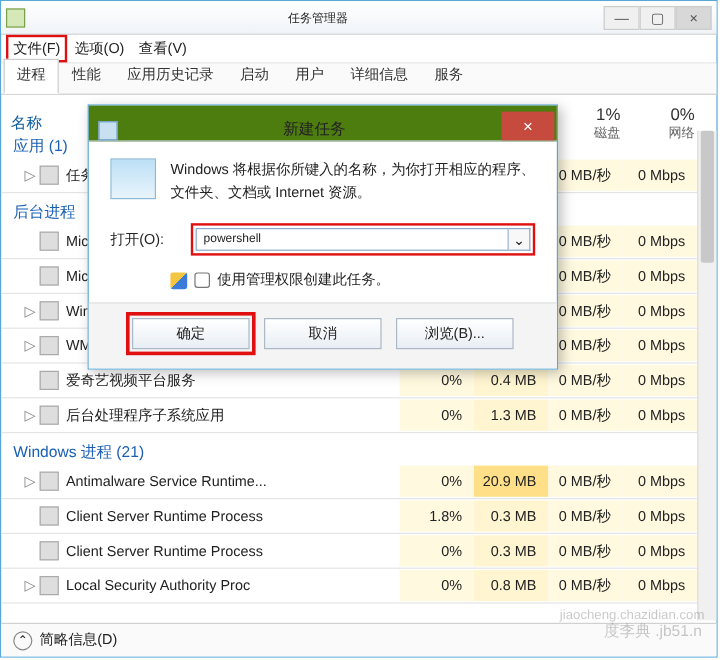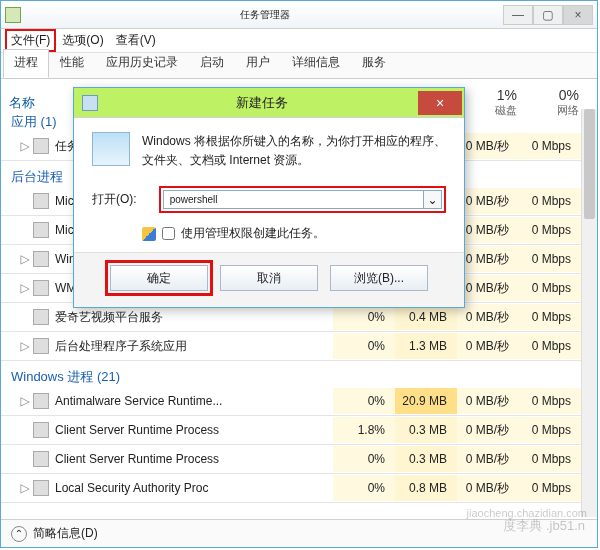--- a/index.html
+++ b/index.html
@@ -36,21 +36,21 @@
 .cMemH{background:#ffe088}
 .cDisk{background:#fff9e0}
 .cNet{background:#fff9e0}
 hr.sep{border:none;border-top:1px solid #e4e4e4;margin:1px 0}
 .footer{position:absolute;bottom:0;left:0;right:0;height:28px;border-top:1px solid #d0d0d0;display:flex;align-items:center;padding:0 10px;background:#fafafa}
 .footer .circ{width:16px;height:16px;border:1px solid #888;border-radius:50%;display:flex;align-items:center;justify-content:center;margin-right:6px;font-size:10px}
 .watermark{position:absolute;right:12px;bottom:12px;font-size:13px;color:rgba(0,0,0,.22);pointer-events:none}
 .watermark2{position:absolute;right:10px;bottom:28px;font-size:11px;color:rgba(0,0,0,.22);pointer-events:none}
 
 .dialog{position:absolute;left:72px;top:86px;width:392px;background:#fff;border:1px solid #5aa8d8;box-shadow:3px 3px 10px rgba(0,0,0,.25);z-index:20}
-.dlg-title{height:30px;background:#bef264;display:flex;align-items:center;border-bottom:1px solid #c8d4e0}
+.dlg-title{height:30px;background:#4d7c0f;display:flex;align-items:flex-end;border-bottom:1px solid #c8d4e0}
 .dlg-title .dicon{width:16px;height:16px;background:#c8e0f0;border:1px solid #6a9cc8;margin:0 8px}
 .dlg-title .dt{flex:1;text-align:center;font-size:13px}
 .dlg-close{width:44px;height:24px;background:#c74a3f;color:#fff;display:flex;align-items:center;justify-content:center;margin-right:2px;font-size:14px}
 .dlg-body{padding:14px 18px 4px}
 .dlg-top{display:flex;gap:12px}
 .runicon{width:38px;height:34px;background:linear-gradient(#bde0f5,#e8f4fc);border:1px solid #8ab8d8;flex:none}
 .dlg-top .msg{line-height:1.6}
 .dlg-row{display:flex;align-items:center;margin-top:16px;gap:22px}
 .dlg-row label{white-space:nowrap}
 .inputwrap{flex:1;border:2px solid #e01010;padding:2px;display:flex}

